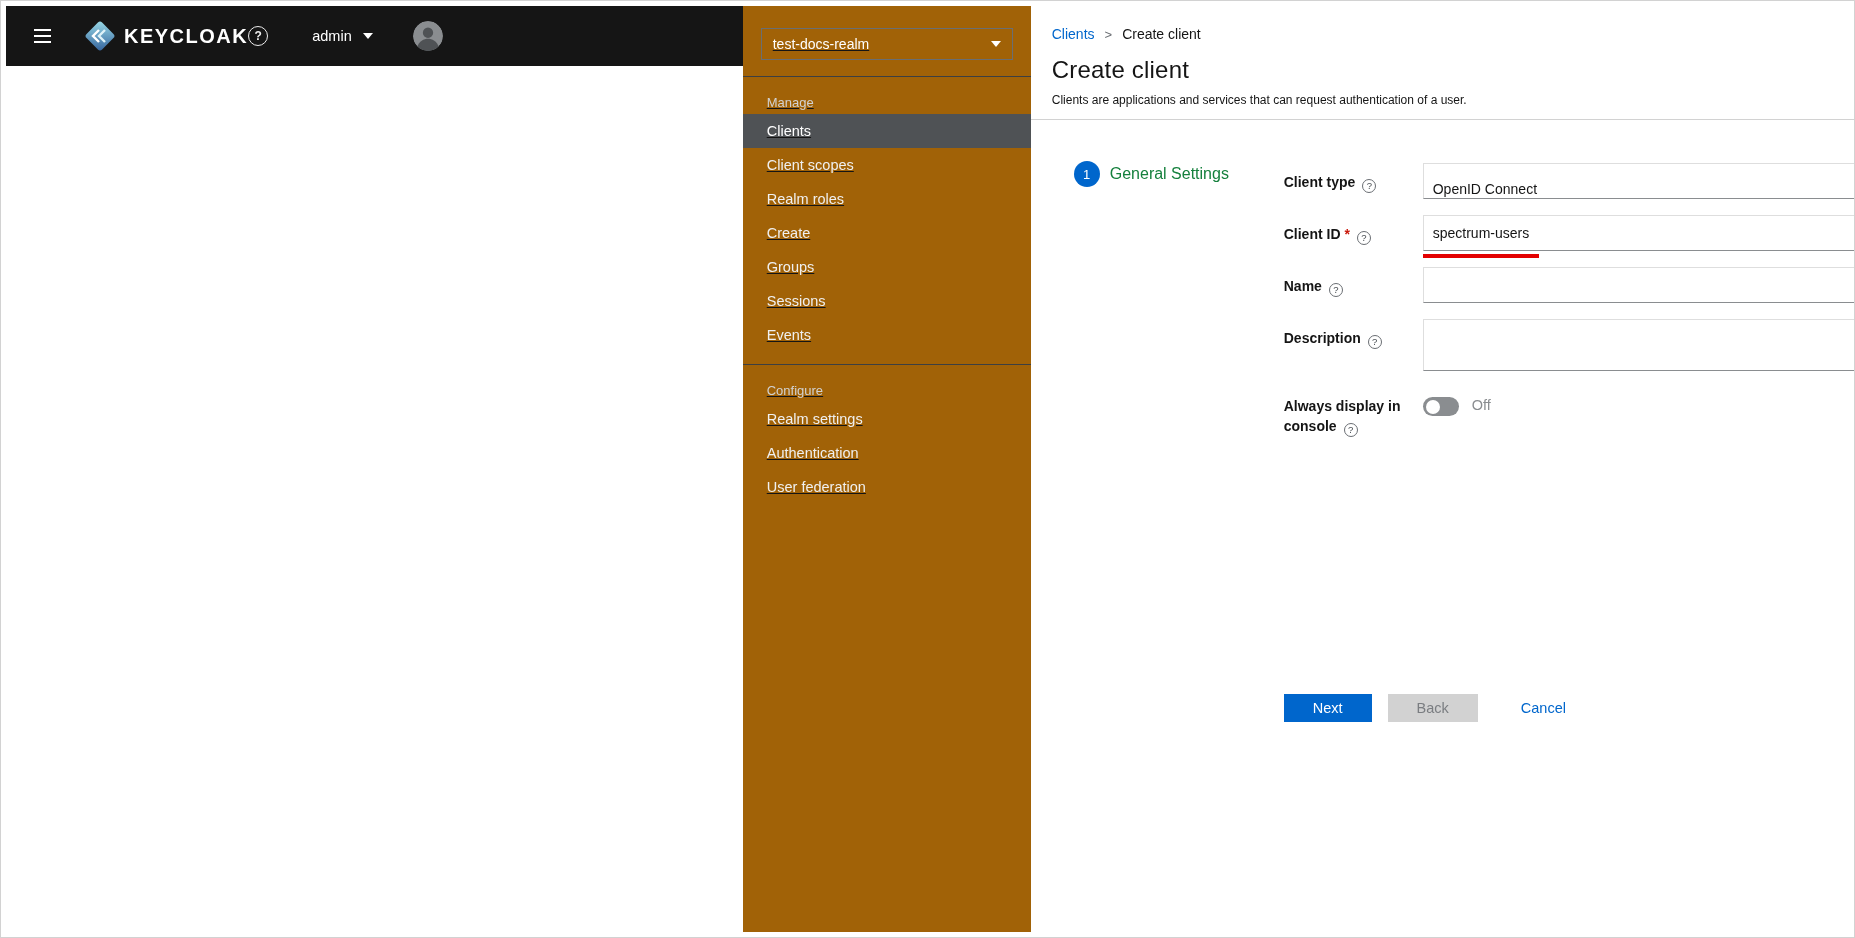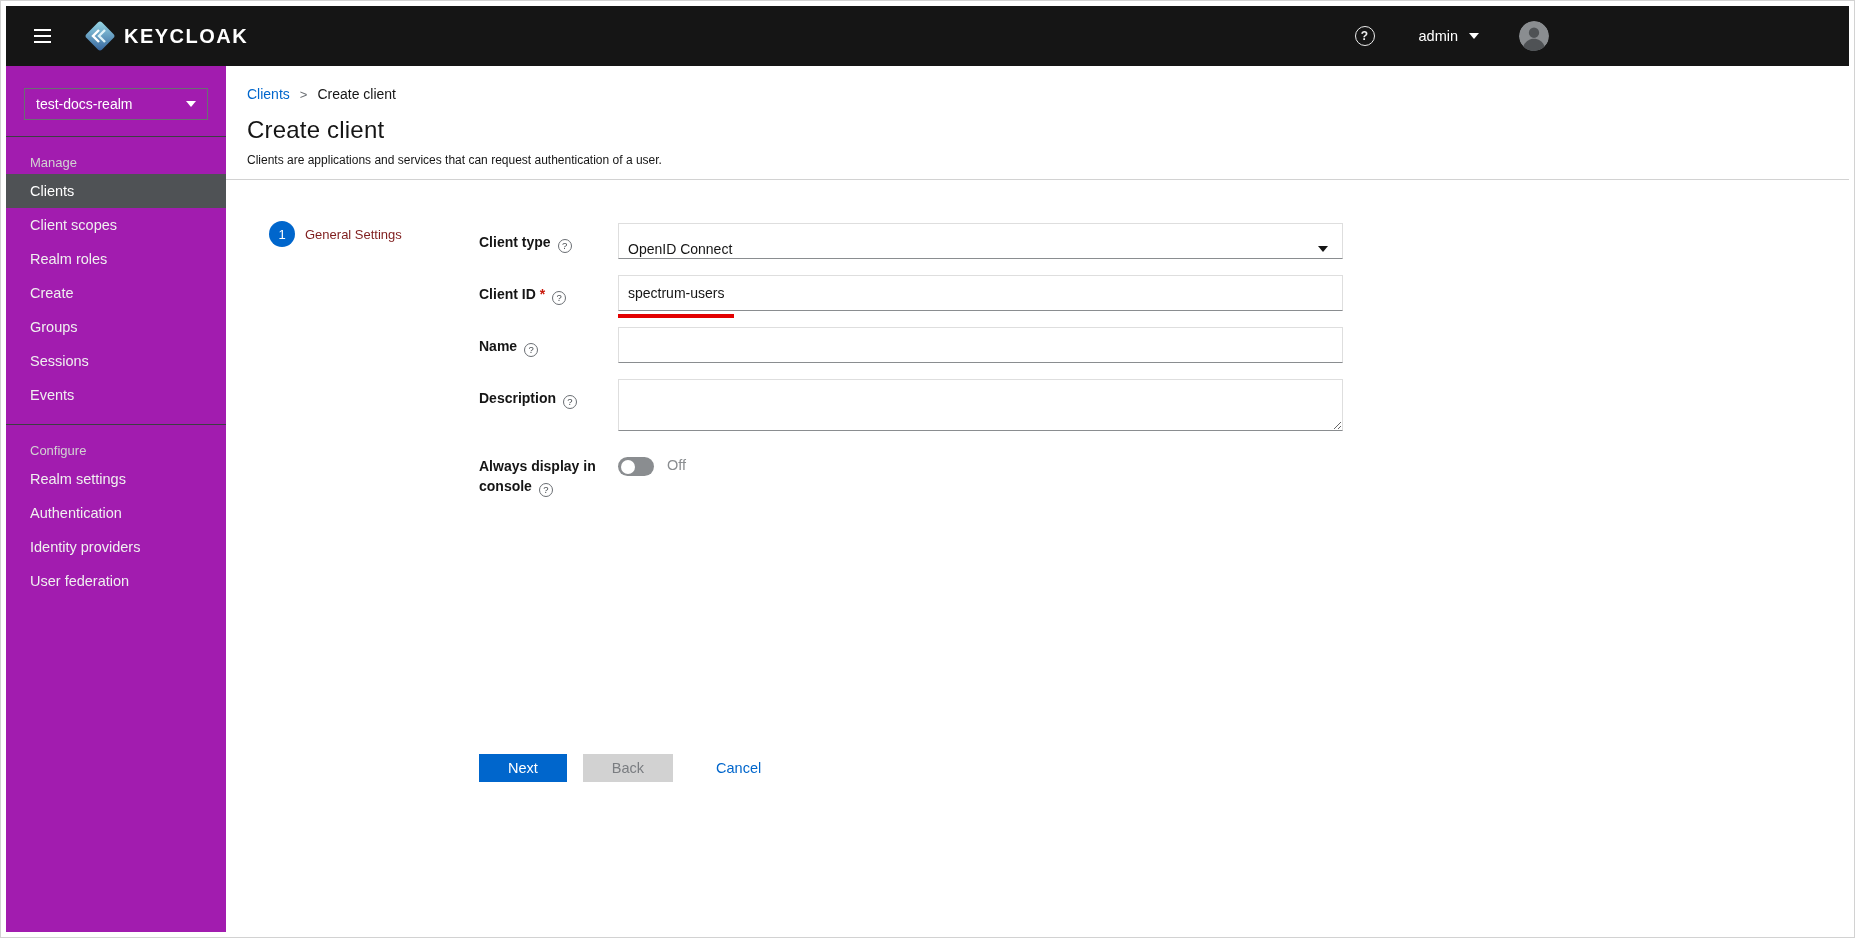--- a/index.html
+++ b/index.html
@@ -1,35 +1,35 @@
 <!DOCTYPE html>
 <html><head>
 <meta charset="utf-8">
 <style>
   * { margin:0; padding:0; box-sizing:border-box; }
   body { font-family:"Liberation Sans", sans-serif; color:#151515; background:#ffffff; }
-  .app { width:1855px; height:938px; border:1px solid #d2d2d2; padding:5px; background:#fff; display:flex; flex-direction:column; overflow:hidden; }
+  .app { width:1855px; height:938px; border:1px solid #d2d2d2; padding:5px; background:#fff; display:flex; flex-direction:row; overflow:hidden; }
 
   
   .masthead { height:60px; background:#151515; display:flex; align-items:center; padding-left:26px; flex:0 0 auto; }
   .hamburger { background:none; border:none; display:flex; flex-direction:column; gap:4px; cursor:pointer; padding:6px 2px; }
   .hamburger span { display:block; width:17px; height:2px; background:#fff; }
   .brand { display:flex; align-items:center; gap:7px; margin-left:30px; }
   .brand-text { color:#fff; font-size:20px; font-weight:bold; letter-spacing:1.5px; }
   .mast-right { margin-left:auto; margin-right:300px; display:flex; align-items:center; }
   .help-circle { width:20px; height:20px; border:1.5px solid #ededed; border-radius:50%; color:#ededed; font-size:12px; font-weight:bold; display:flex; align-items:center; justify-content:center; cursor:pointer; }
   .user-menu { display:flex; align-items:center; gap:11px; margin-left:44px; color:#fff; font-size:14.5px; cursor:pointer; }
   .caret-light { width:0; height:0; border-left:5px solid transparent; border-right:5px solid transparent; border-top:6px solid #fff; }
   .avatar { width:30px; height:30px; margin-left:40px; border-radius:50%; overflow:hidden; cursor:pointer; }
 
   
   .layout { flex:1; display:flex; min-height:0; }
 
   
-  .sidebar { width:220px; background:#a21caf; flex:0 0 auto; overflow:hidden; }
+  .sidebar { width:288px; background:#a16207; flex:0 0 auto; overflow:hidden;text-decoration:underline; }
   .realm-block { padding:22px 18px 16px; border-bottom:1px solid #3c3f42; }
   .realm-select { height:32px; border:1px solid #6a6e73; display:flex; align-items:center; justify-content:space-between; padding:0 11px; color:#fff; font-size:14px; cursor:pointer; }
   .nav-section-title { color:#d2d2d2; font-size:13px; padding:18px 24px 4px; }
   .nav-item { display:block; color:#f0f0f0; font-size:14.5px; padding:8px 24px; line-height:18px; cursor:pointer; text-decoration:none; }
   .nav-item.active { background:#4f5255; color:#fff; }
   .nav-section.configure { margin-top:12px; border-top:1px solid #3c3f42; }
 
   
   .main { flex:1; background:#fff; display:flex; flex-direction:column; min-width:0; }
   .page-head { padding:20px 24px 12px 21px; }
@@ -38,21 +38,21 @@
   .breadcrumb-sep { color:#6a6e73; font-size:13px; }
   .page-title { font-size:24px; font-weight:500; margin-top:14px; letter-spacing:0.2px; }
   .page-sub { font-size:12px; margin-top:9px; }
   .divider { height:1px; background:#d2d2d2; flex:0 0 auto; }
 
   
   .wizard { flex:1; display:flex; min-height:0; }
   .wizard-nav { width:253px; flex:0 0 auto; padding:41px 0 0 43px; }
   .wizard-step { display:flex; align-items:center; gap:10px; cursor:pointer; }
   .step-circle { width:26px; height:26px; border-radius:50%; background:#0066cc; color:#fff; font-size:13px; display:flex; align-items:center; justify-content:center; flex:0 0 auto; }
-  .step-label { color:#7f1d1d; font-size:13px; }
+  .step-label { color:#15803d; font-size:16px; }
   .wizard-body { flex:1; padding-top:43px; min-width:0; }
 
   .form-row { display:flex; margin-bottom:16px; }
   .form-label { width:139px; flex:0 0 auto; padding-top:9px; font-size:14px; font-weight:bold; line-height:20px; }
   .req { color:#c9190b; margin-left:4px; }
   .help-q { display:inline-flex; width:14px; height:14px; border:1px solid #6a6e73; border-radius:50%; color:#454a4f; font-size:9.5px; font-weight:normal; align-items:center; justify-content:center; margin-left:7px; transform:translateY(2px); cursor:pointer; }
   .form-control-wrap { width:725px; position:relative; }
   .text-input { width:100%; height:36px; border:1px solid #dedede; border-bottom-color:#8a8d90; padding:0 9px; font-size:14px; font-family:inherit; color:#151515; background:#fff; }
   .select-box { width:100%; height:36px; border:1px solid #dedede; border-bottom-color:#8a8d90; display:flex; align-items:center; justify-content:space-between; padding:15px 14px 0 9px; font-size:14px; cursor:pointer; background:#fff; }
   .caret-dark { width:0; height:0; border-left:5px solid transparent; border-right:5px solid transparent; border-top:6px solid #151515; }
@@ -131,21 +131,20 @@
         <a class="nav-item">Create</a>
         <a class="nav-item">Groups</a>
         <a class="nav-item">Sessions</a>
         <a class="nav-item">Events</a>
       </div>
 
       <div class="nav-section configure">
         <div class="nav-section-title">Configure</div>
         <a class="nav-item">Realm settings</a>
         <a class="nav-item">Authentication</a>
-        <a class="nav-item">Identity providers</a>
         <a class="nav-item">User federation</a>
       </div>
     </nav>
 
     <div class="main">
       <div class="page-head">
         <div class="breadcrumb">
           <a class="breadcrumb-link">Clients</a>
           <span class="breadcrumb-sep">&gt;</span>
           <span>Create client</span>

